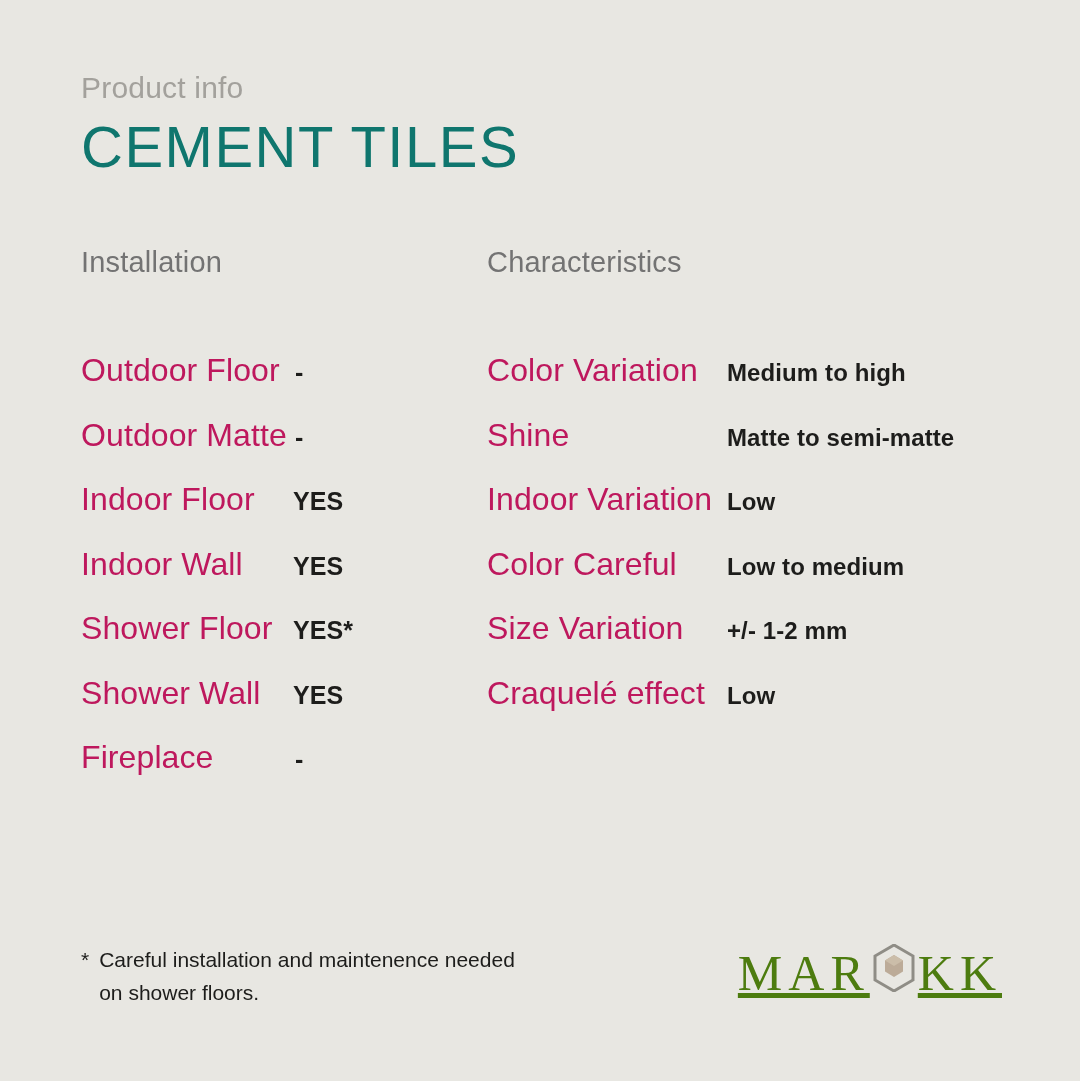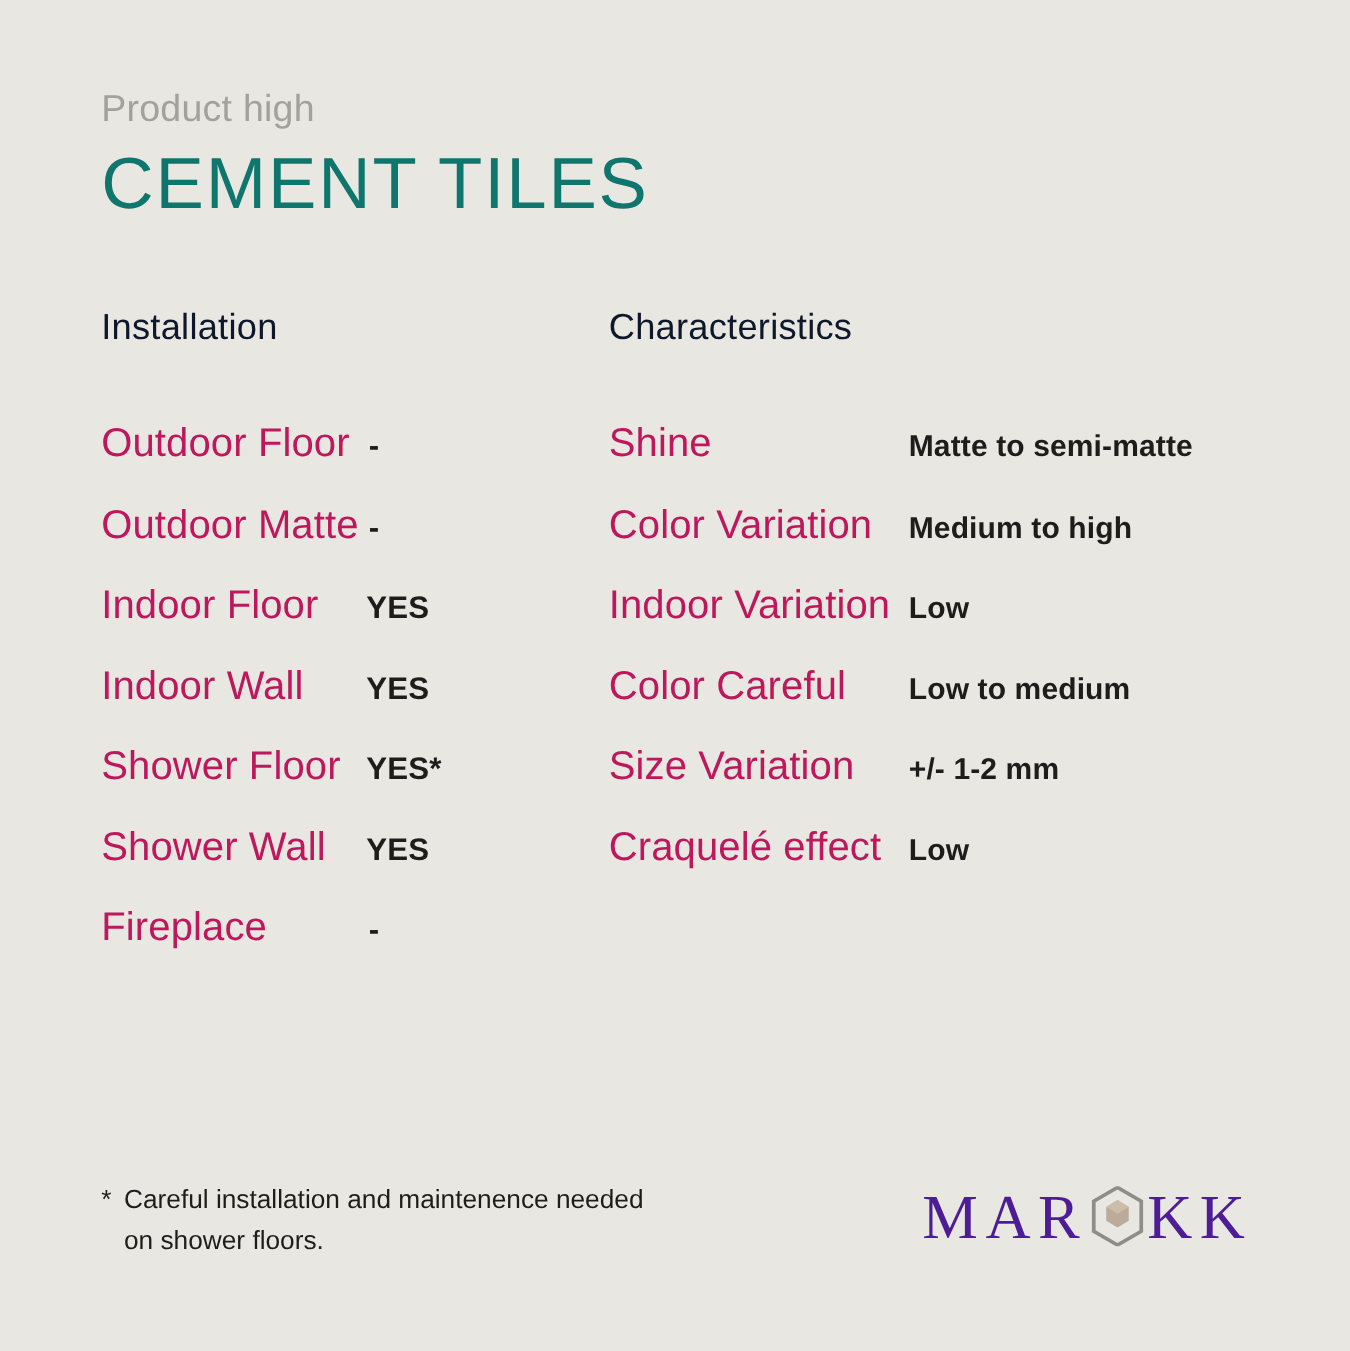--- a/index.html
+++ b/index.html
@@ -54,23 +54,23 @@
     gap: 0;
   }
   .col {
     width: 406px;
   }
   .col.col-right {
     width: 520px;
   }
   .col-head {
     font-size: 29px;
-    color: #0f172a;
-    font-weight: 400;
-    margin-bottom: 36px;
+    color: #737373;
+    font-weight: 400;
+    margin-bottom: 52px;
     letter-spacing: 0.2px;
   }
   .row {
     display: flex;
     align-items: baseline;
     height: 64.5px;
   }
   .row .label {
     font-size: 32px;
     font-weight: 400;
@@ -121,44 +121,44 @@
     position: absolute;
     right: 78px;
     top: 946px;
     display: flex;
     align-items: center;
     height: 54px;
   }
   .logo-text {
     font-size: 50px;
     letter-spacing: 6px;
-    color: #4c1d95;
-    font-weight: 400;
-    display: flex;
-    align-items: center;
+    color: #4d7c0f;
+    font-weight: 400;
+    display: flex;
     font-family: "Liberation Serif", serif;
+    text-decoration: underline;
   }
   .hexmark {
     display: inline-block;
     width: 42px;
     height: 48px;
     position: relative;
     margin: 0 3px;
   }
   .hexmark svg {
     display: block;
   }
 </style>
 </head>
 <body>
 
 <div class="page">
 
   <div class="header">
-    <div class="eyebrow">Product high</div>
+    <div class="eyebrow">Product info</div>
     <div class="title">CEMENT TILES</div>
   </div>
 
   <div class="columns">
 
     <div class="col col-left">
       <div class="col-head">Installation</div>
 
       <div class="row">
         <span class="label">Outdoor Floor</span>
@@ -187,26 +187,26 @@
       <div class="row">
         <span class="label">Fireplace</span>
         <span class="value dash">-</span>
       </div>
     </div>
 
     <div class="col col-right">
       <div class="col-head">Characteristics</div>
 
       <div class="row">
+        <span class="label">Color Variation</span>
+        <span class="value">Medium to high</span>
+      </div>
+      <div class="row">
         <span class="label">Shine</span>
         <span class="value">Matte to semi-matte</span>
-      </div>
-      <div class="row">
-        <span class="label">Color Variation</span>
-        <span class="value">Medium to high</span>
       </div>
       <div class="row">
         <span class="label">Indoor Variation</span>
         <span class="value">Low</span>
       </div>
       <div class="row">
         <span class="label">Color Careful</span>
         <span class="value">Low to medium</span>
       </div>
       <div class="row">

